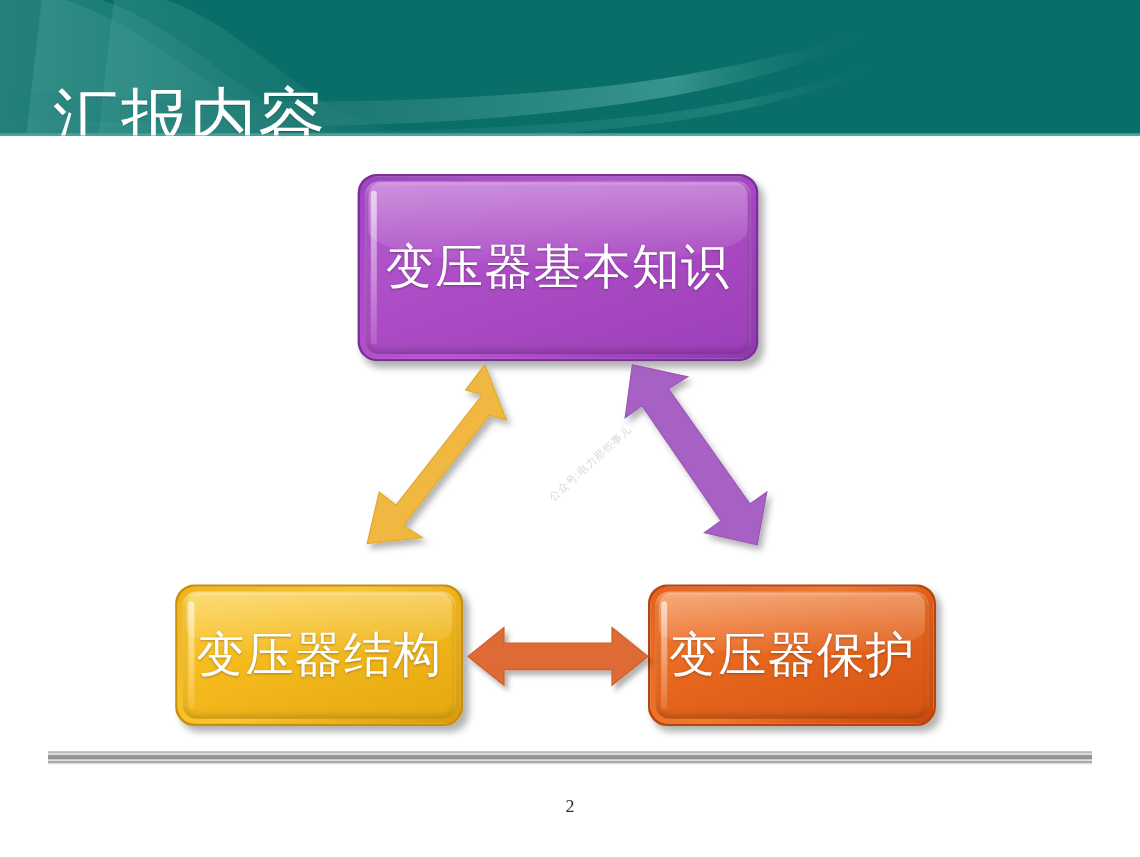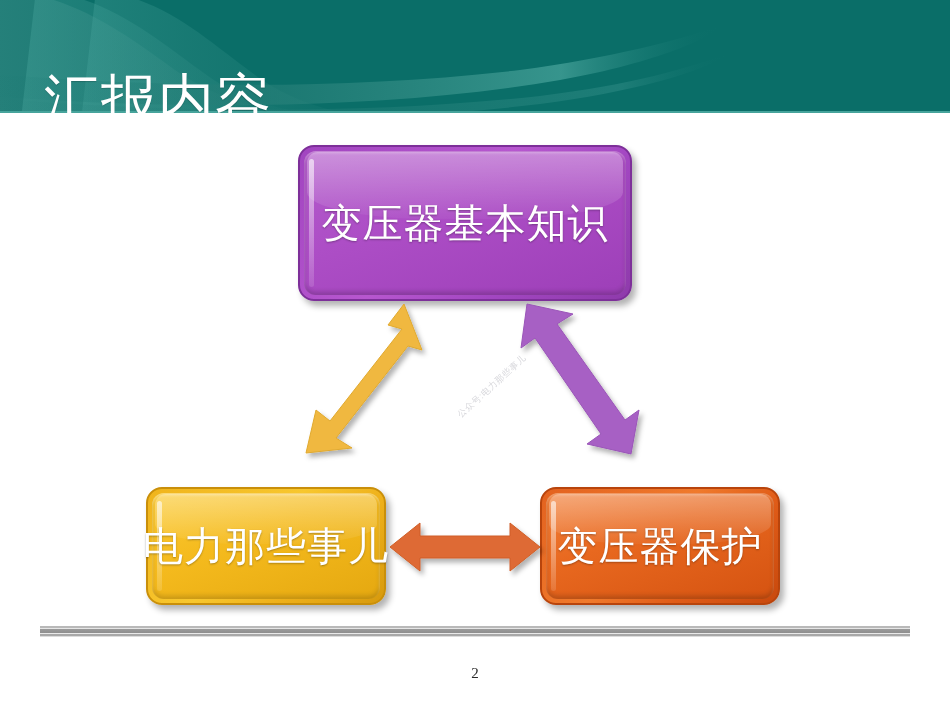--- a/index.html
+++ b/index.html
@@ -250,21 +250,21 @@
     <div class="node-inner"></div>
     <div class="node-gloss"></div>
     <div class="node-edge-hi"></div>
     <span class="node-label">变压器基本知识</span>
   </div>
 
   <div class="node" id="node-structure">
     <div class="node-inner"></div>
     <div class="node-gloss"></div>
     <div class="node-edge-hi"></div>
-    <span class="node-label">电力那些事儿</span>
+    <span class="node-label">变压器结构</span>
   </div>
 
   <div class="node" id="node-protection">
     <div class="node-inner"></div>
     <div class="node-gloss"></div>
     <div class="node-edge-hi"></div>
     <span class="node-label">变压器保护</span>
   </div>
 
   <svg class="arrow-svg" id="arrow-left-diag" viewBox="0 0 140 160">

